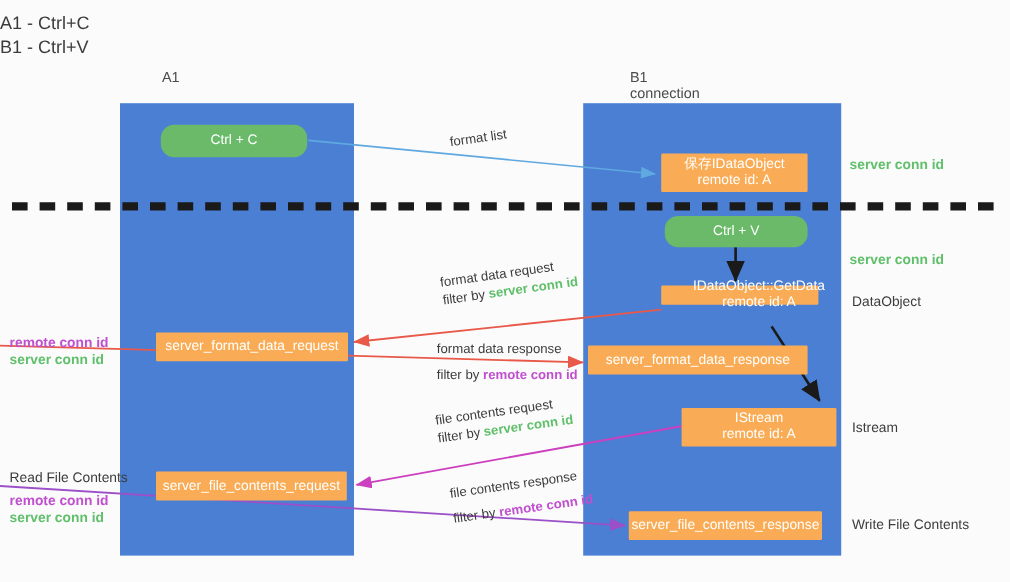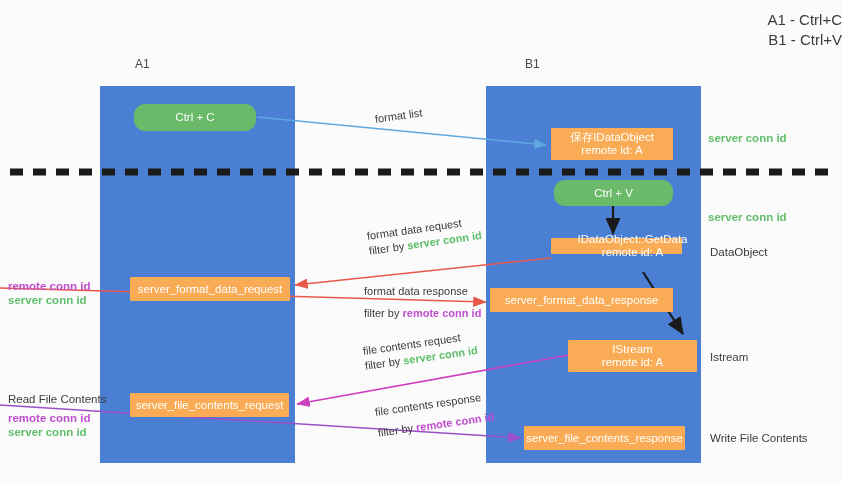--- a/index.html
+++ b/index.html
@@ -10,21 +10,21 @@
     overflow:hidden;
     position:relative;
     color:#404040;
   }
   #stage{position:absolute;left:0;top:0;width:842px;height:485px;}
   .svg-layer{position:absolute;left:0;top:0;width:842px;height:485px;pointer-events:none;}
 
   
   .title{
     position:absolute;left:0;top:10px;width:842px;
-    text-align:right;font-size:15px;line-height:20px;color:#3c3c3c;
+    text-align:left;font-size:15px;line-height:20px;color:#3c3c3c;
   }
 
   
   .lane{
     position:absolute;top:86px;height:377px;background:#4a7fd4;
   }
   .lane.a1{left:100px;width:195px;}
   .lane.b1{left:486px;width:215px;}
 
   .lane-head{
@@ -67,20 +67,21 @@
   <div class="title">
     <div>A1 - Ctrl+C</div>
     <div>B1 - Ctrl+V</div>
   </div>
 
   <div class="lane-head a1">
     <div>A1</div>
   </div>
   <div class="lane-head b1">
     <div>B1</div>
+    <div>connection</div>
   </div>
 
   <div class="lane a1"></div>
   <div class="lane b1"></div>
 
   <svg class="svg-layer" viewBox="0 0 842 485">
     <defs>
       <marker id="ah-blue" markerWidth="9" markerHeight="7" refX="8.5" refY="3.5" orient="auto">
         <polygon points="0 0, 9 3.5, 0 7" fill="#5fa8e0"></polygon>
       </marker>

